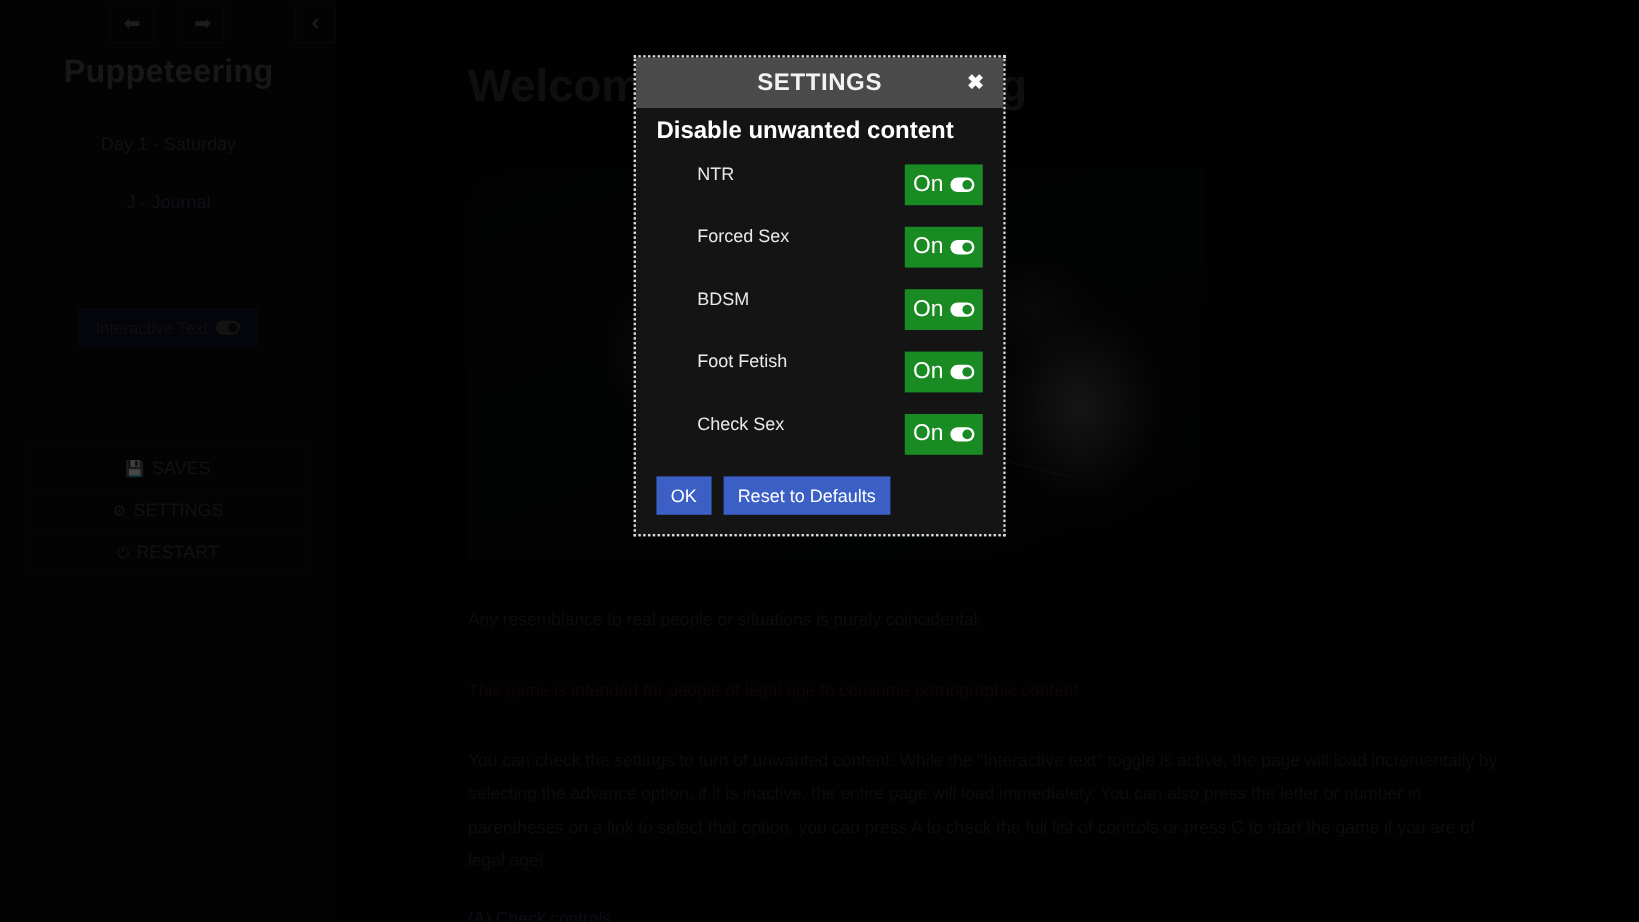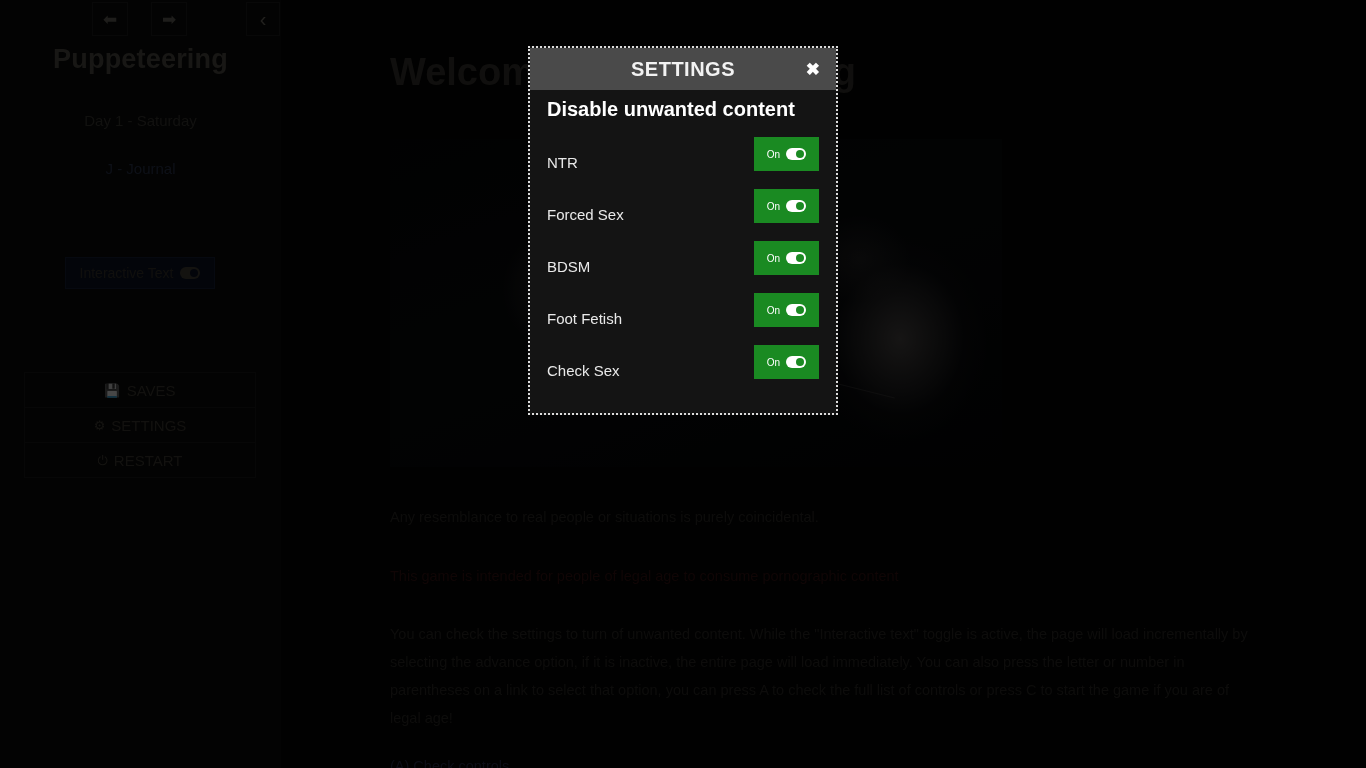--- a/index.html
+++ b/index.html
@@ -239,38 +239,39 @@
     background: #141414;
   }
   .modal-heading {
     color: #ffffff;
     font-size: 20px;
     font-weight: bold;
     margin: 0 0 16px 0;
   }
   .opt-row {
     display: flex;
-    align-items: flex-end;
+    align-items: flex-start;
     justify-content: space-between;
     height: 34px;
     margin-bottom: 18px;
+    margin-left: 34px;
   }
   .opt-label {
     color: #e9e9e9;
     font-size: 15px;
   }
   .opt-toggle {
     background: #1a8a22;
     width: 65px; height: 34px;
     display: flex;
     align-items: center;
     justify-content: center;
     gap: 6px;
     color: #ffffff;
-    font-size: 10px;
+    font-size: 19px;
     cursor: pointer;
     border: none;
     font-family: "Liberation Sans", sans-serif;
   }
   .btn-row {
     display: flex;
     gap: 10px;
     margin-top: 6px;
   }
   .dlg-btn {
@@ -380,16 +381,20 @@
       </div>
 
       <div class="opt-row">
         <span class="opt-label">Check Sex</span>
         <button class="opt-toggle">
           <span>On</span>
           <span class="toggle-icon on"></span>
         </button>
       </div>
 
+      <div class="btn-row">
+        <button class="dlg-btn">OK</button>
+        <button class="dlg-btn">Reset to Defaults</button>
+      </div>
     </div>
   </div>
 
 </div>
 
 </body></html>

